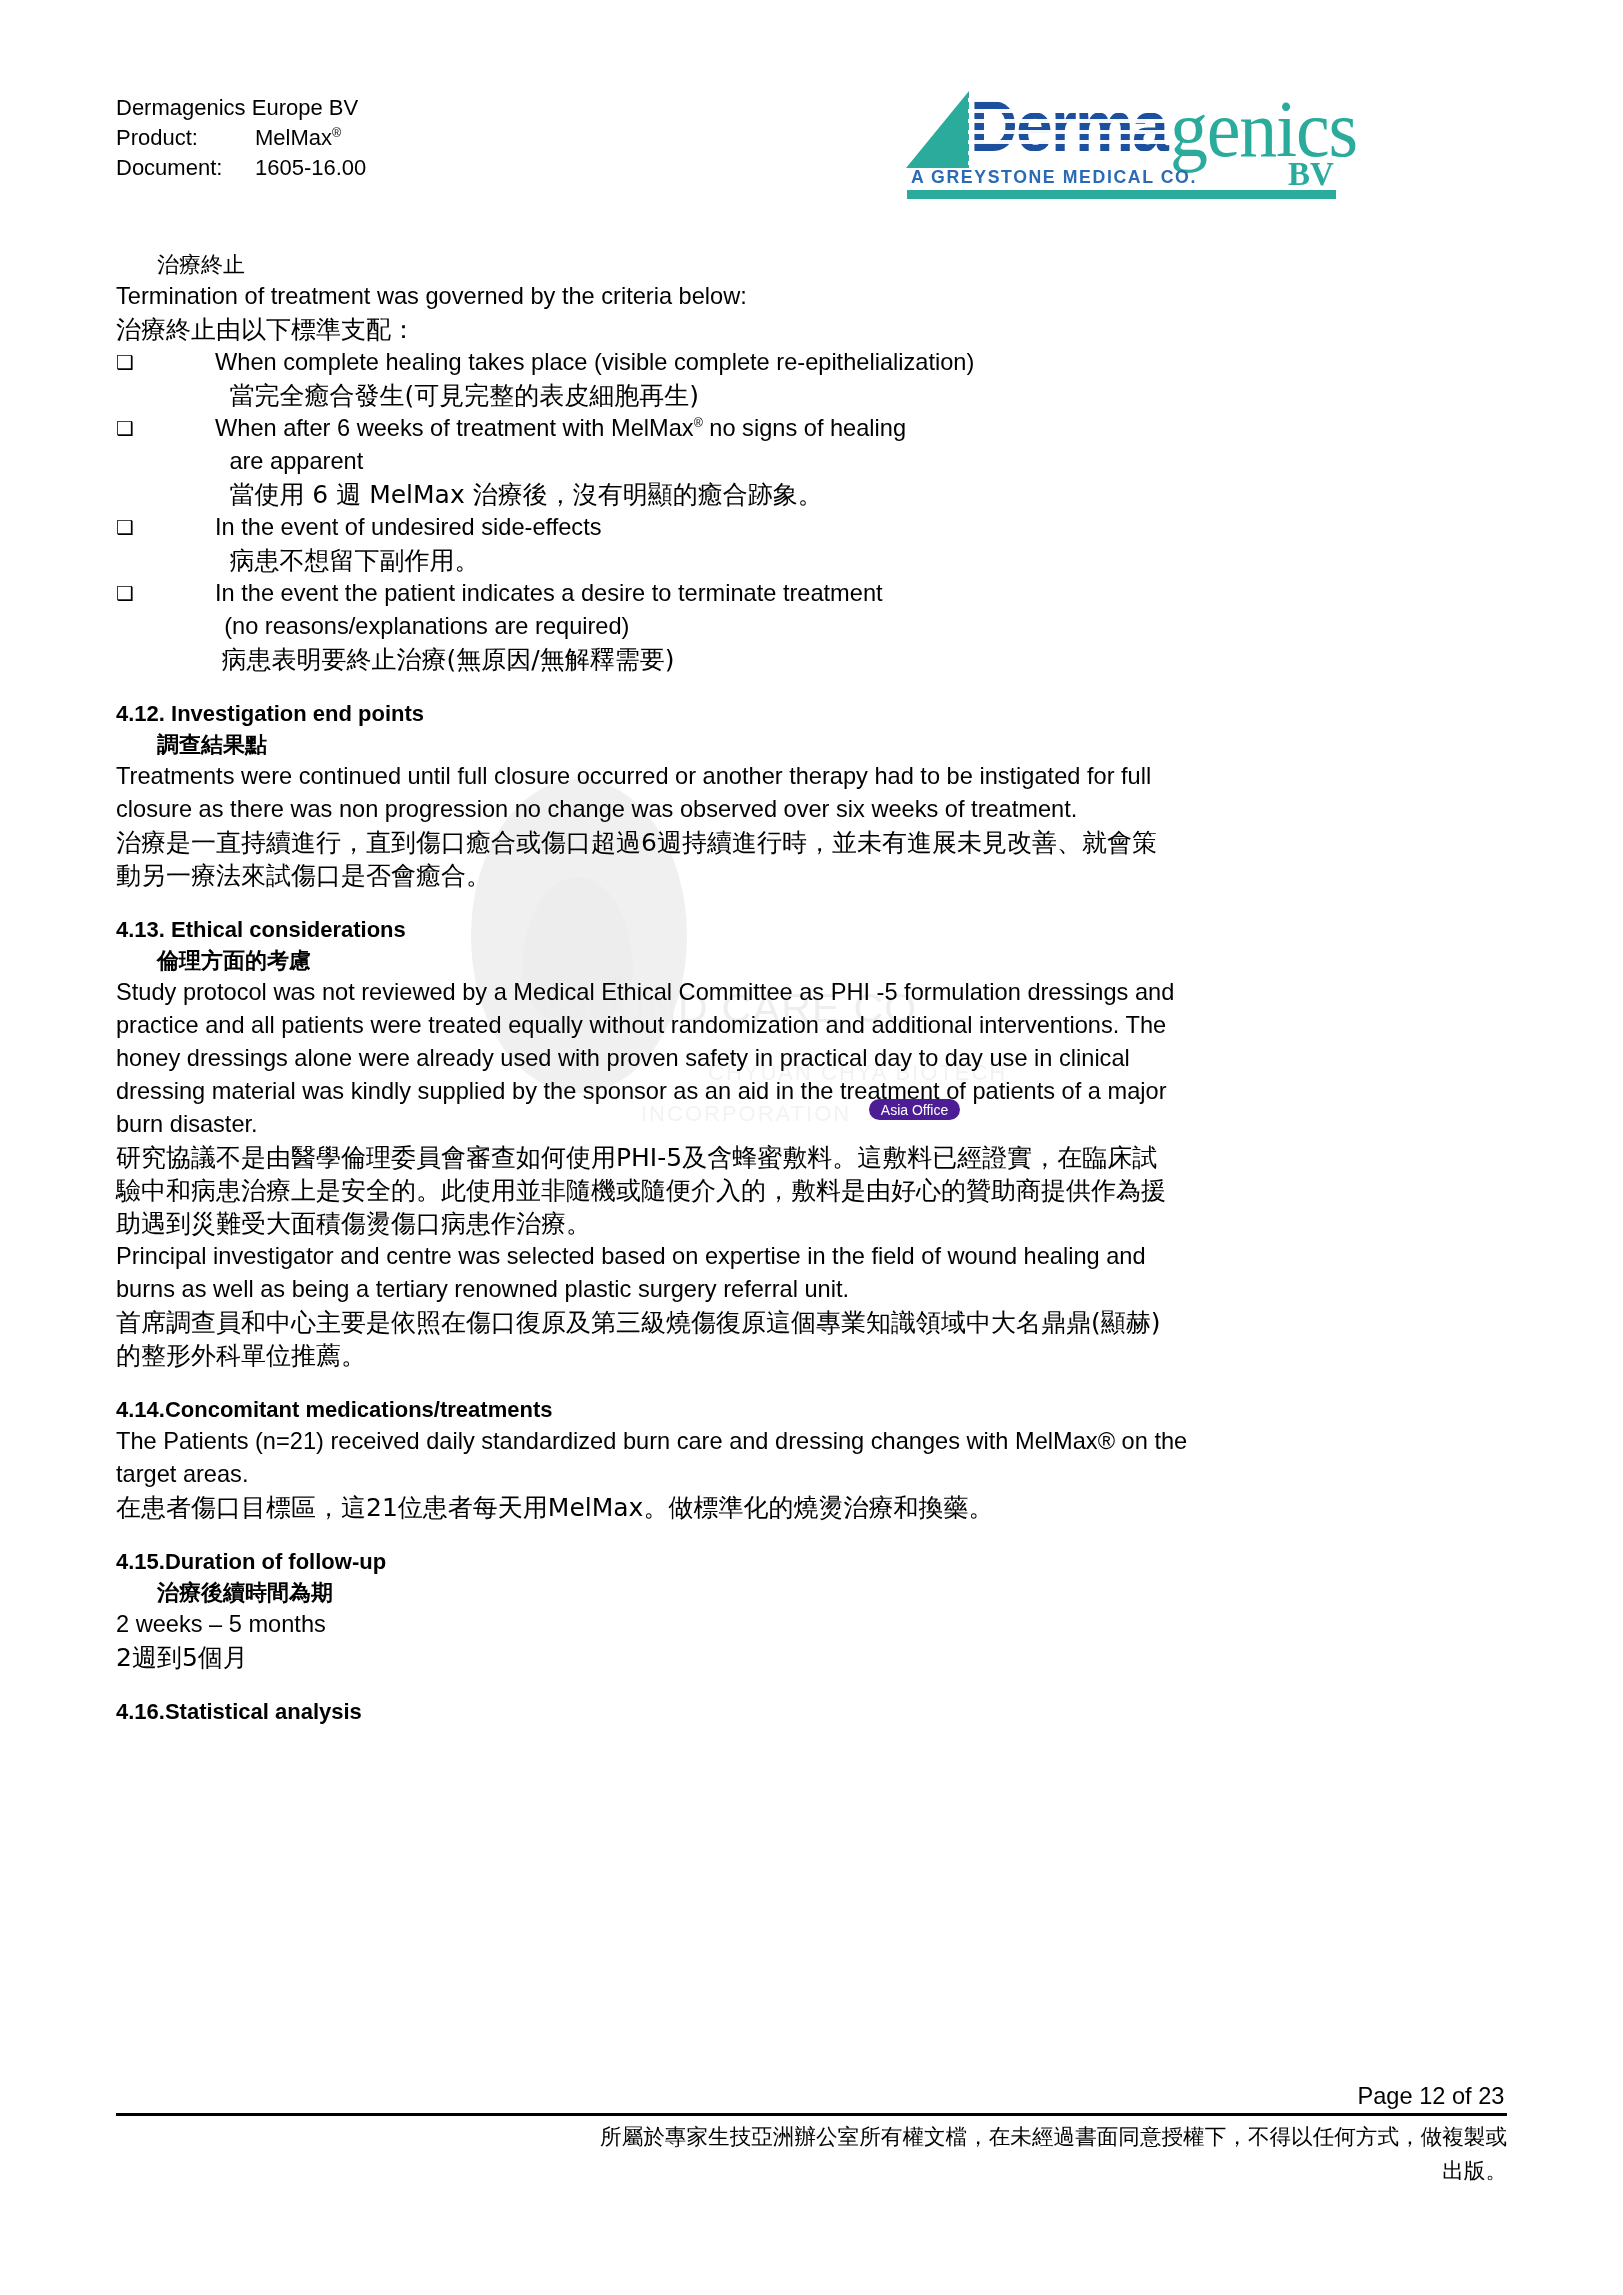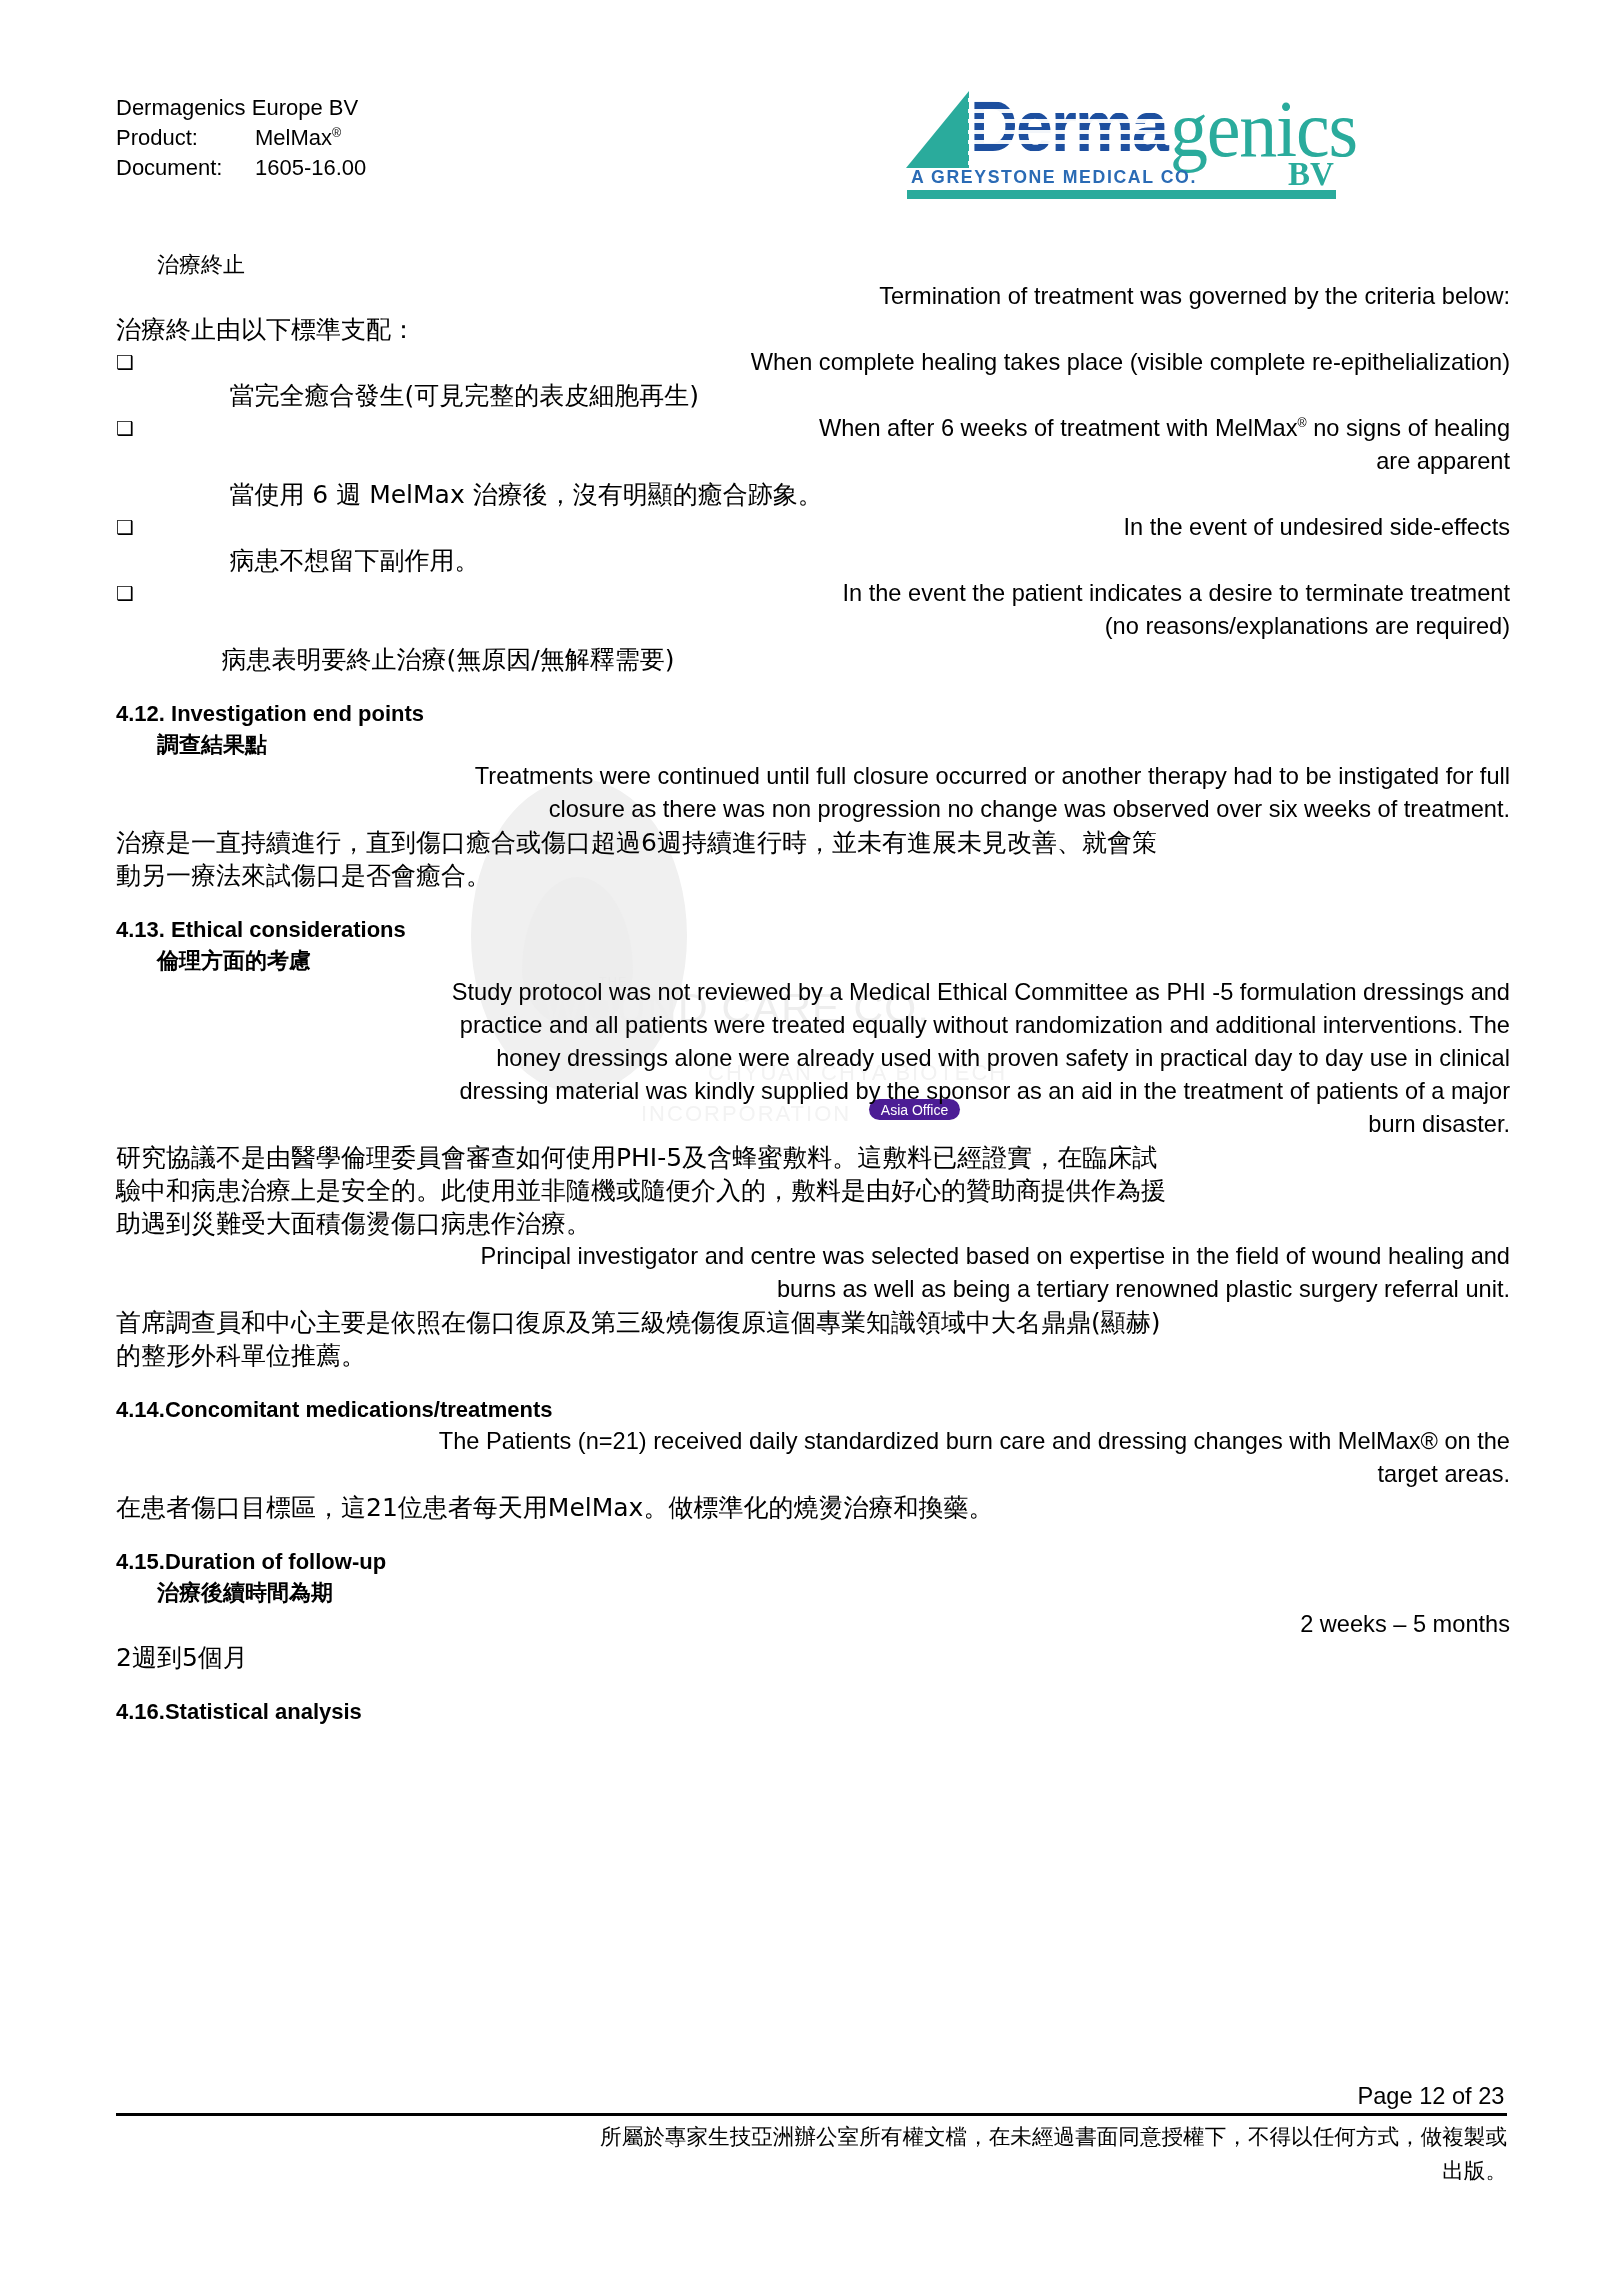--- a/index.html
+++ b/index.html
@@ -225,21 +225,20 @@
     left: 116px;
     top: 249px;
     width: 1394px;
     z-index: 1;
   }
 
   .ln {
     font-size: 23.6px;
     line-height: 33px;
     white-space: nowrap;
-    text-align: right;
   }
 
   .cjk {
     font-family: "DejaVu Sans", "Liberation Sans", sans-serif;
     font-size: 25px;
     line-height: 33px;
   }
 
   .heading {
     font-size: 22px;

